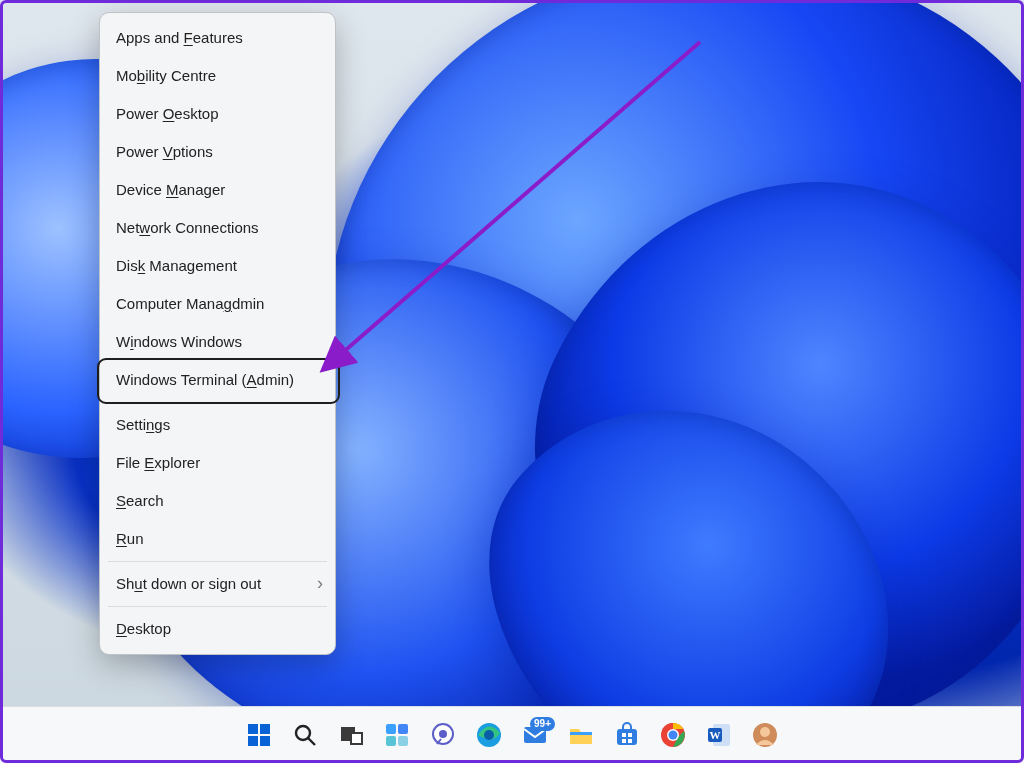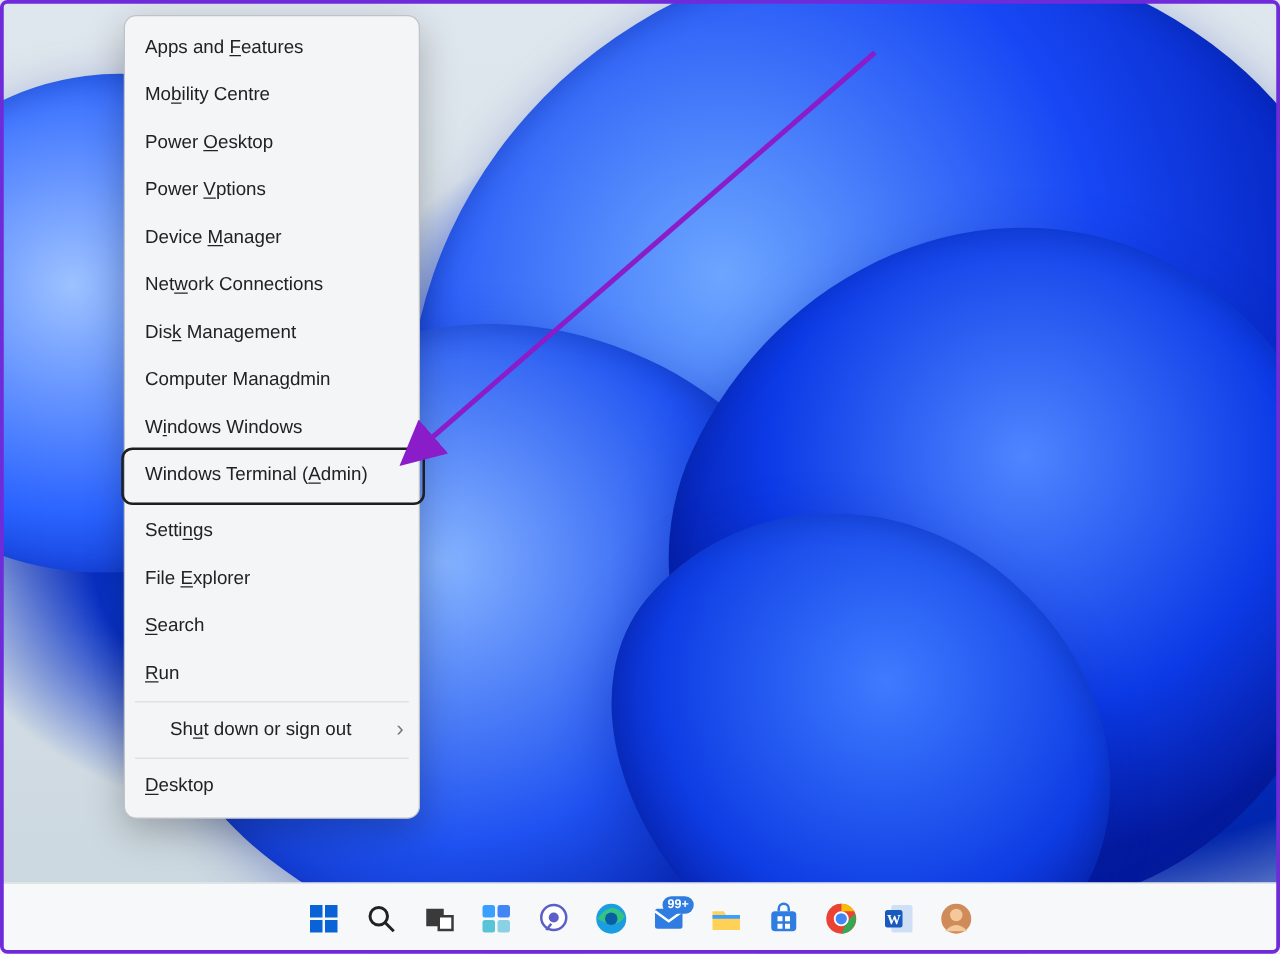--- a/index.html
+++ b/index.html
@@ -16,21 +16,21 @@
   .p3{left:540px;top:180px;width:540px;height:540px;background:radial-gradient(circle at 45% 35%,#4f85ff,#0c3ae6 45%,#041a9e 70%);transform:rotate(25deg);}
   .p4{left:-120px;top:60px;width:420px;height:400px;background:radial-gradient(circle at 45% 40%,#9dc2ff,#2a63ff 55%,#0b32c9 78%);transform:rotate(-18deg);}
   .p5{left:480px;top:420px;width:420px;height:360px;background:radial-gradient(circle at 45% 35%,#3f7bff,#0e3de4 55%,#04189a 80%);transform:rotate(40deg);}
   
   .frame{position:absolute;inset:0;border:3px solid #6f2bd9;pointer-events:none;border-radius:6px;}
   
   .menu{position:absolute;left:99px;top:12px;width:235px;background:#f4f5f6;border:1px solid #bfc3c7;border-radius:10px;padding:6px 0 6px;box-shadow:0 10px 30px rgba(0,0,0,.25);}
   .mi{padding:10px 16px 10px 16px;font-size:15px;color:#222;cursor:default;white-space:nowrap;line-height:1.2;}
   .sep{height:1px;margin:3px 8px;background:#d9dde0;}
   .mi .ul{text-decoration:underline;text-underline-offset:2px;}
-  .mi.submenu{position:relative;margin-left:20px;}
+  .mi.submenu{position:relative;}
   .mi.submenu::after{content:"›";position:absolute;right:12px;top:50%;transform:translateY(-52%);color:#787b7e;font-size:18px;}
   .highlight{position:absolute;border:2px solid #1e1e1e;border-radius:9px;pointer-events:none;}
   
   .arrow{position:absolute;left:0;top:0;pointer-events:none;}
   
   .taskbar{position:absolute;left:0;right:0;bottom:0;height:56px;background:#f6f8fa;border-top:1px solid #dadde1;display:flex;align-items:center;justify-content:center;gap:4px;}
   .tbtn{width:42px;height:42px;border-radius:6px;display:flex;align-items:center;justify-content:center;position:relative;}
   .badge{position:absolute;top:3px;right:1px;background:#2f7de1;color:#fff;font-size:10px;line-height:14px;height:14px;padding:0 4px;border-radius:8px;font-weight:600;}
   
   svg{display:block;}

